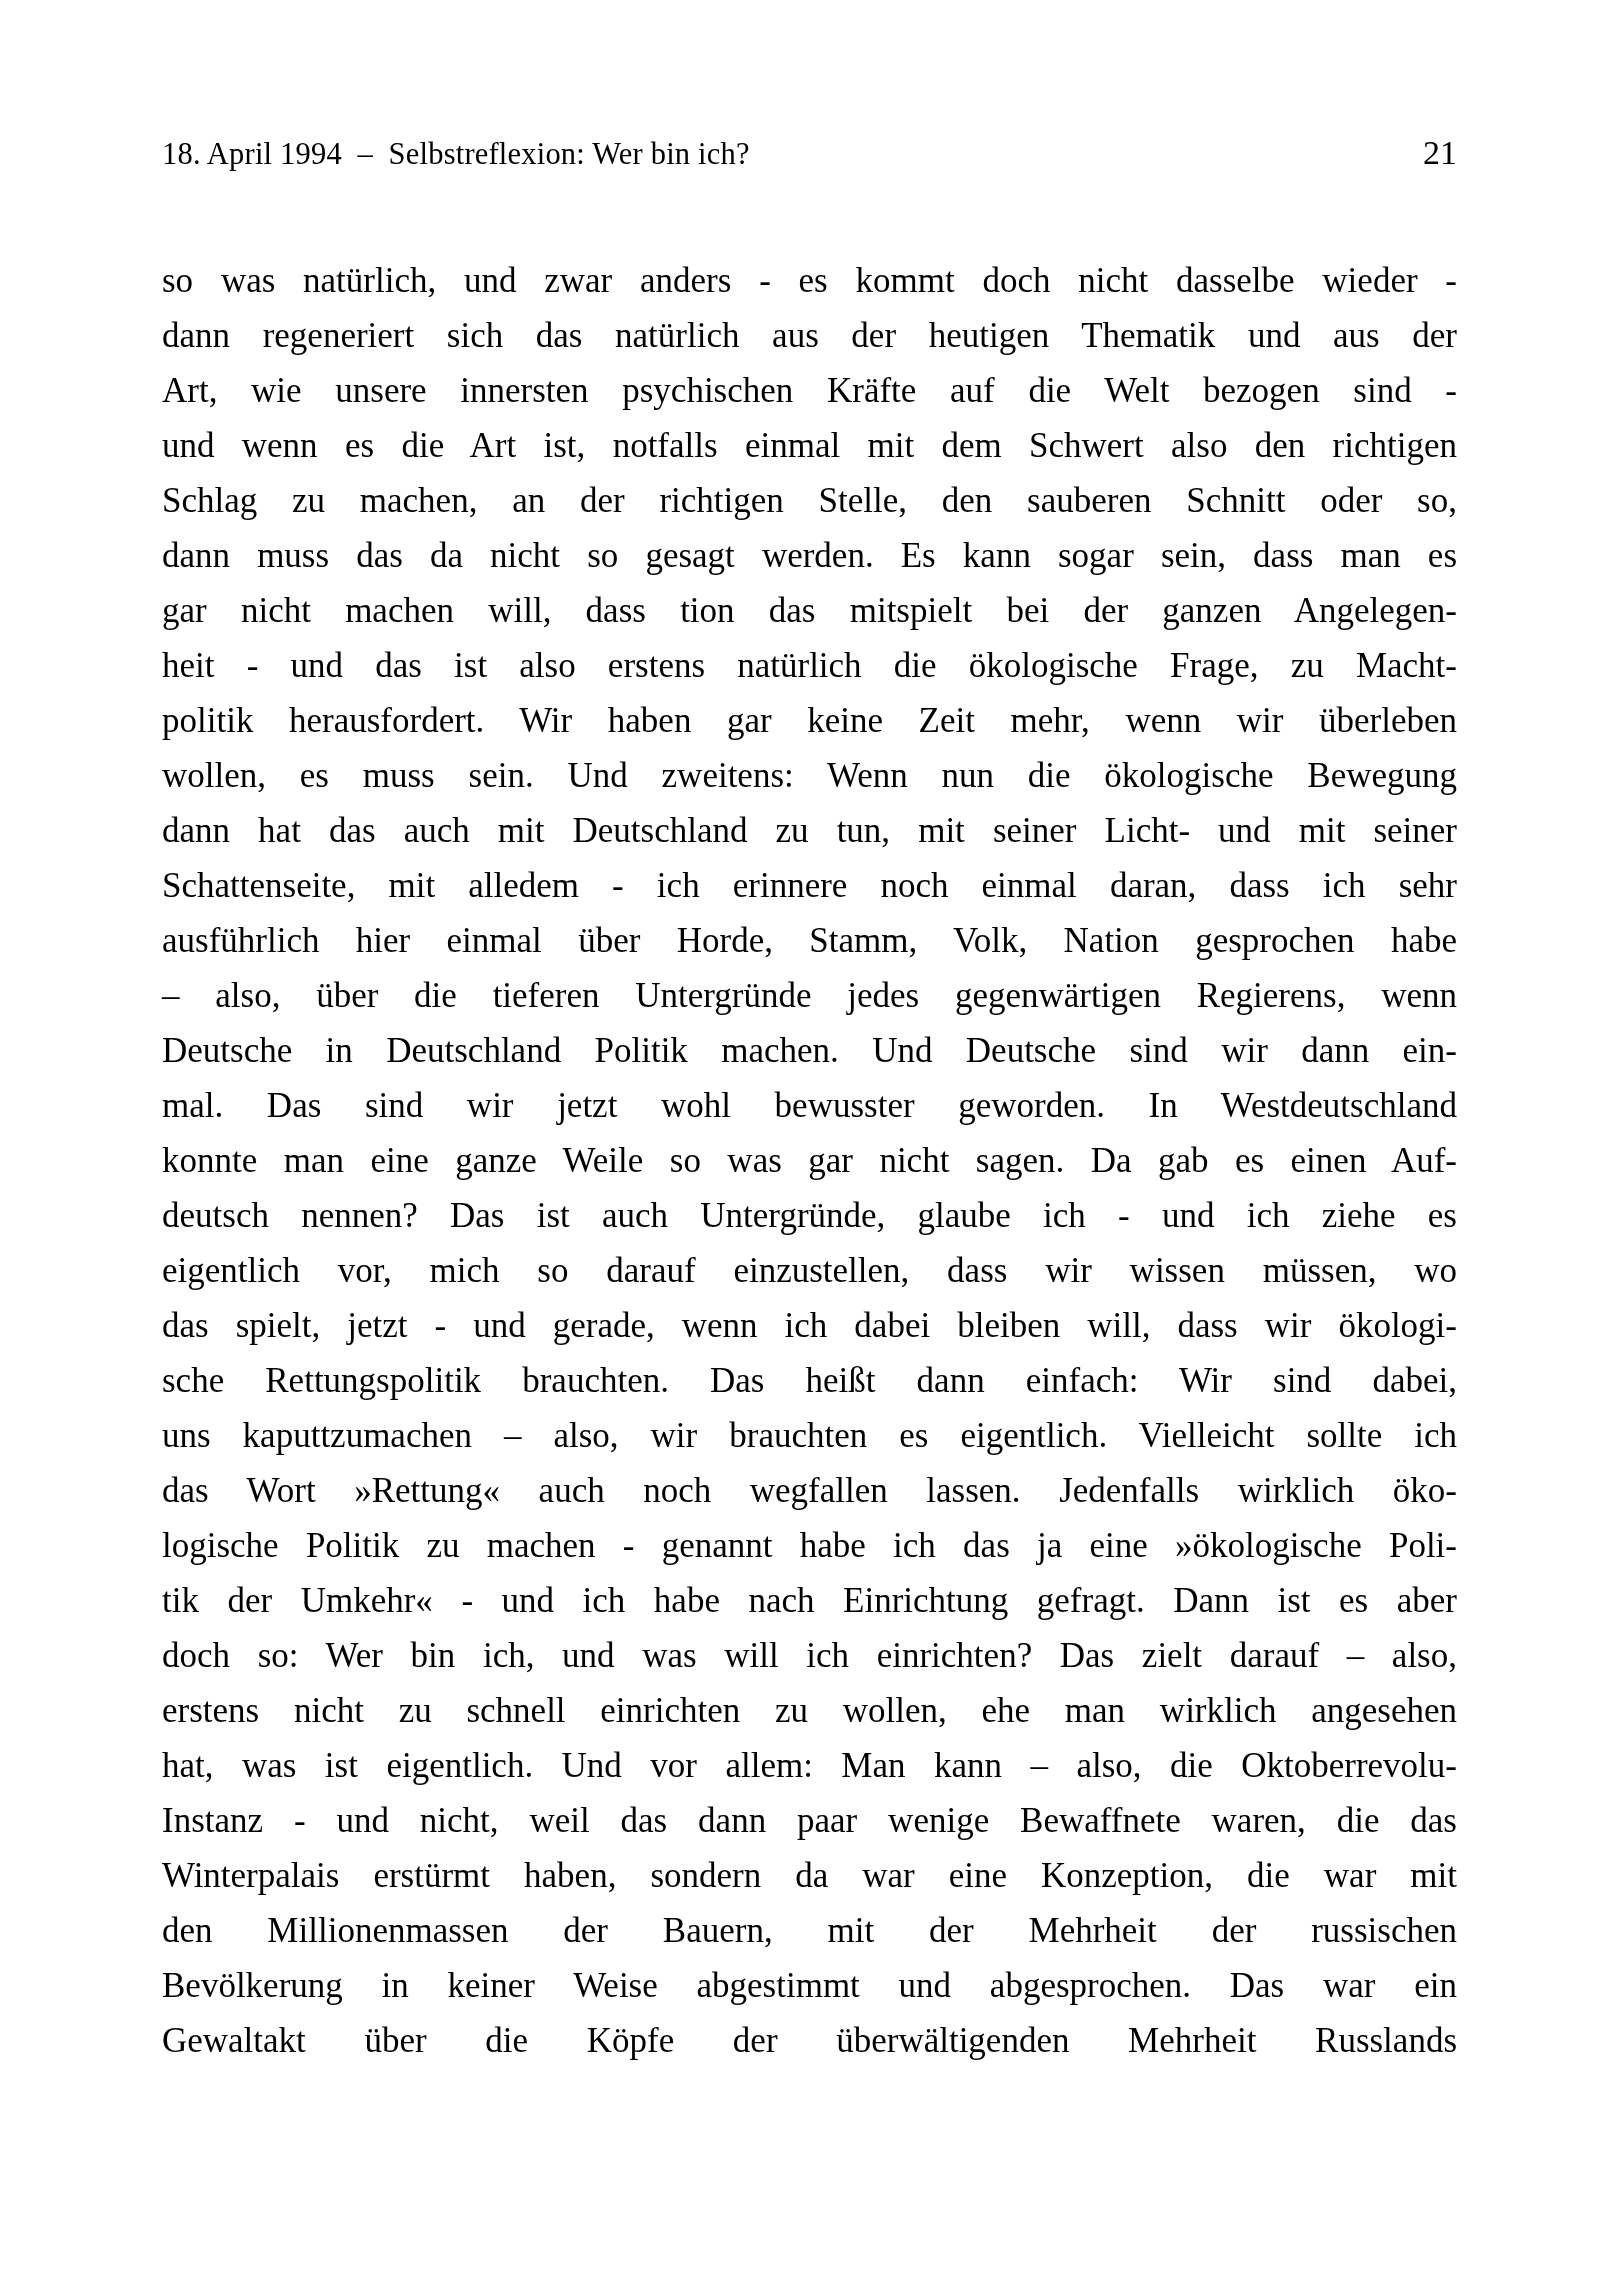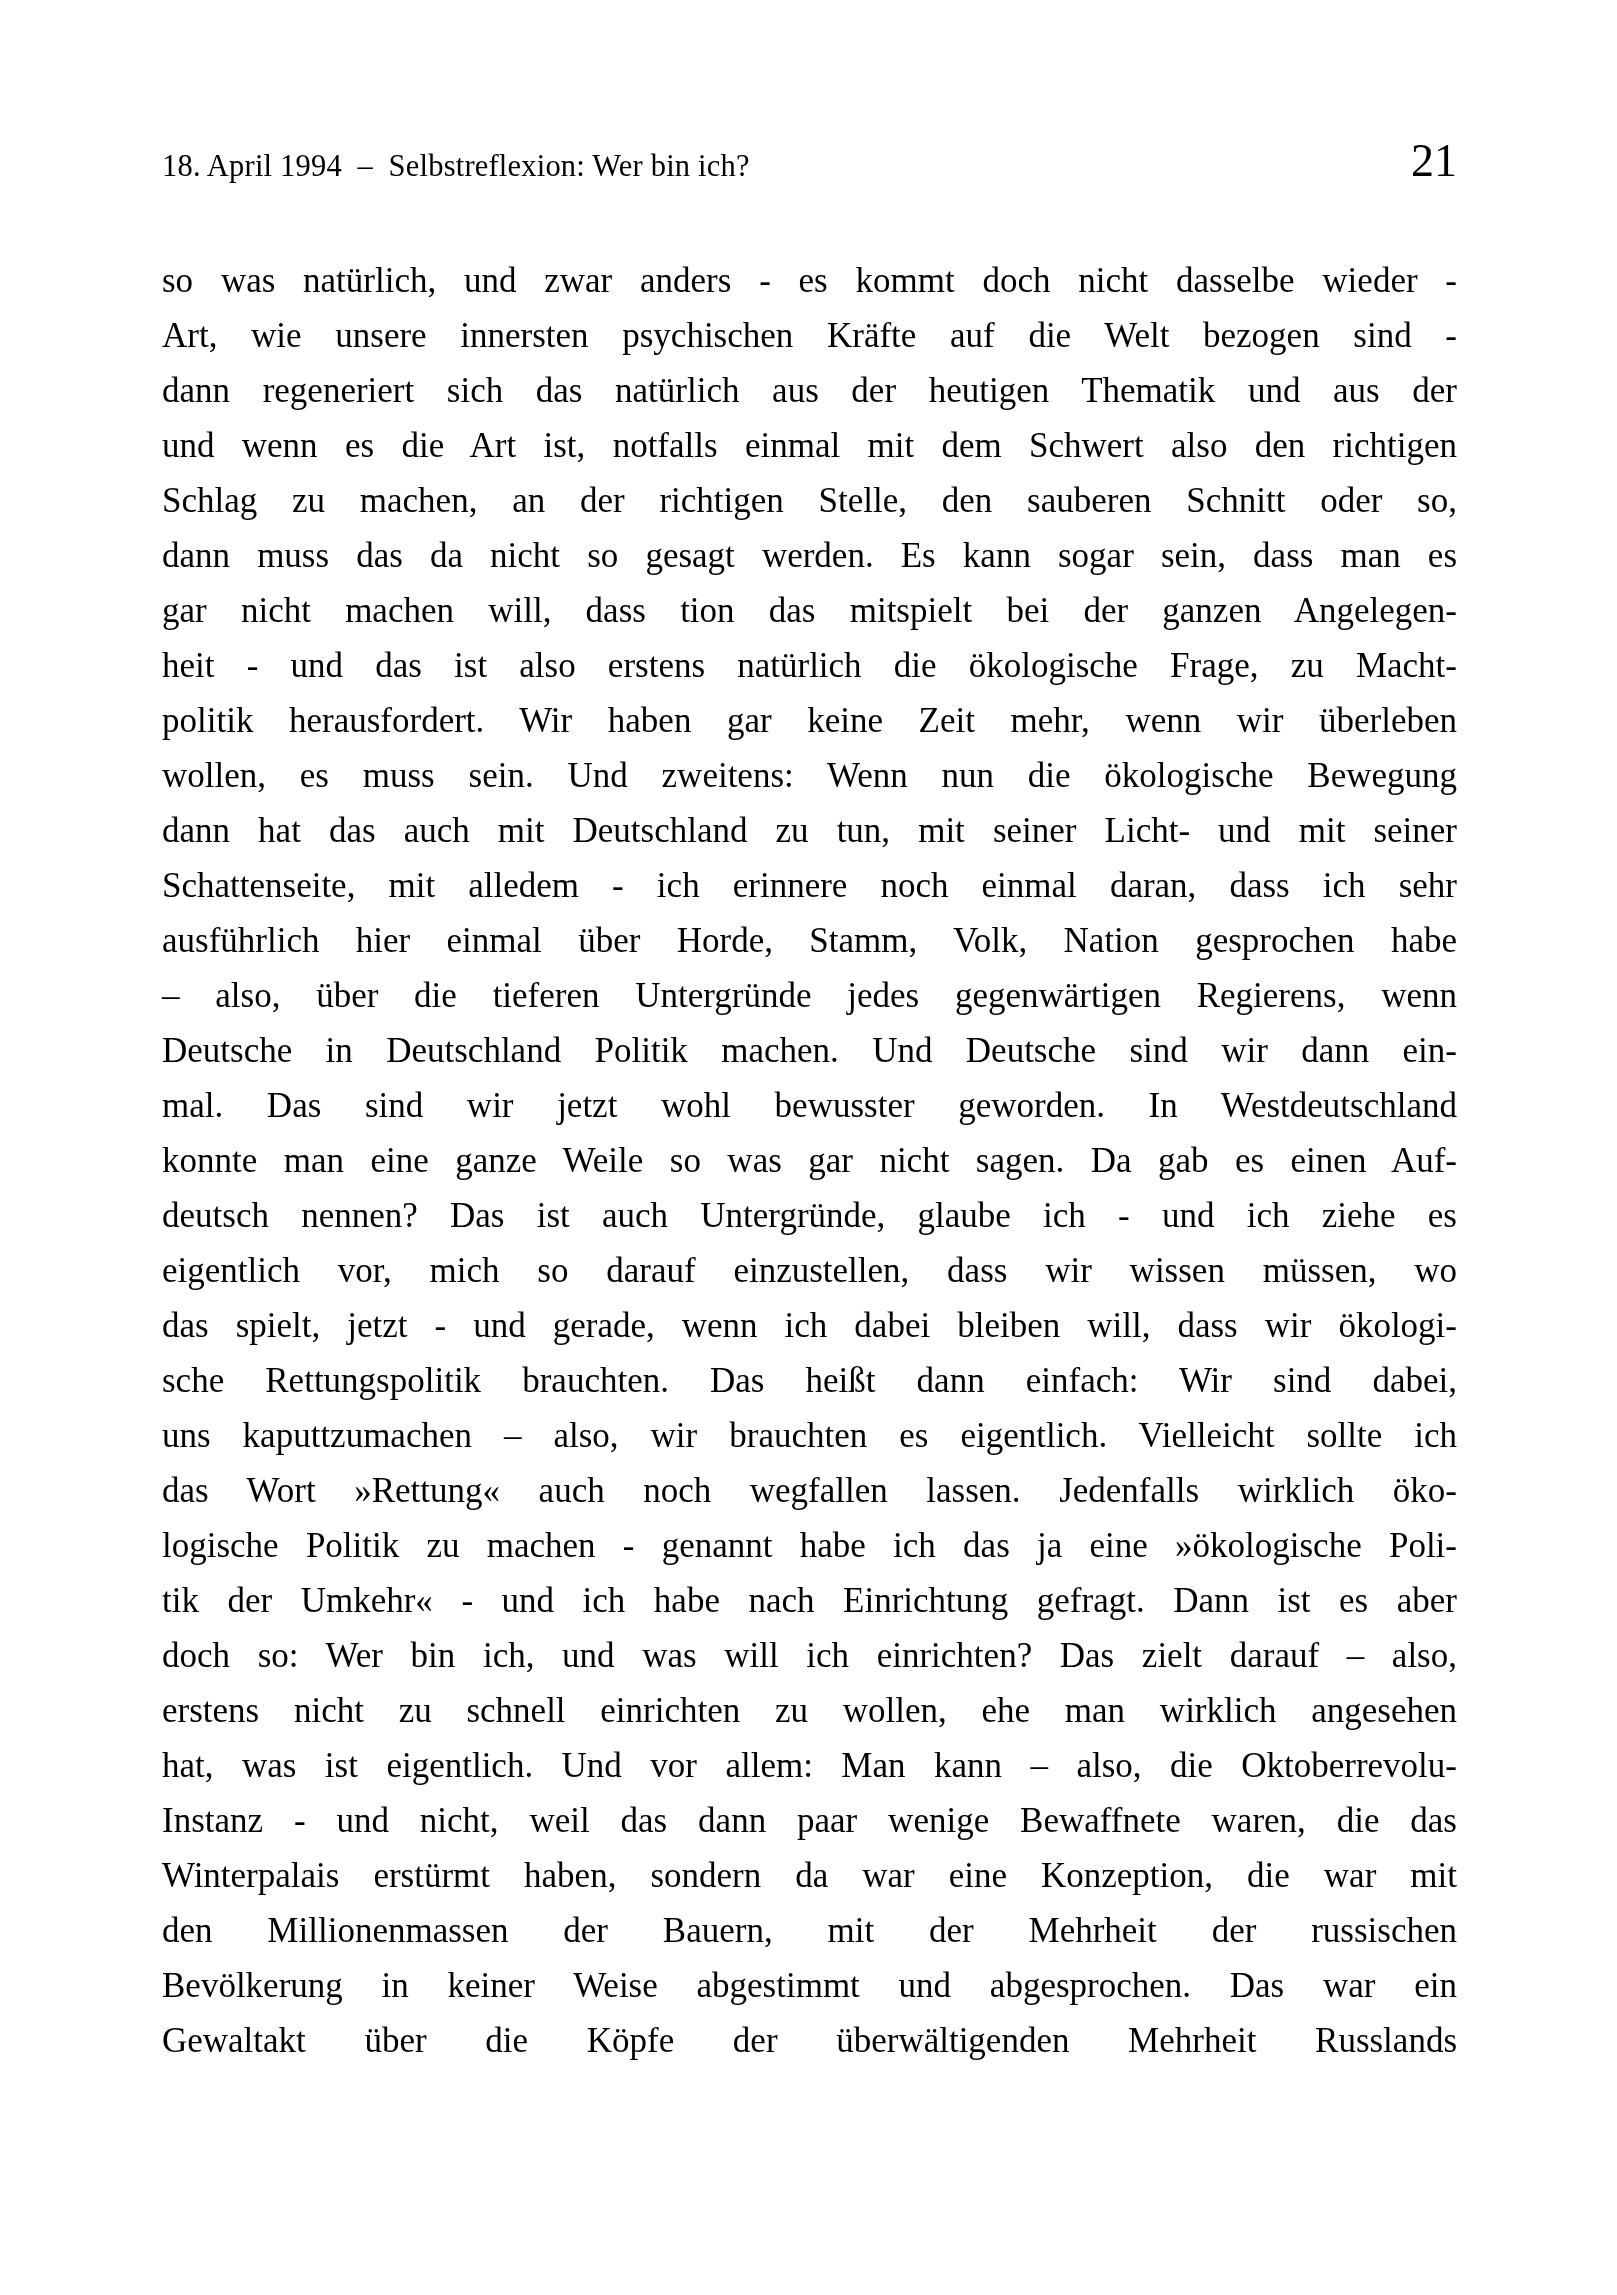--- a/index.html
+++ b/index.html
@@ -24,21 +24,21 @@
     display: flex;
     justify-content: space-between;
     align-items: baseline;
   }
   .running-head {
     font-size: 30.5px;
     letter-spacing: 0.2px;
     white-space: pre;
   }
   .page-number {
-    font-size: 46px;
+    font-size: 34px;
   }
   .body-text {
     position: absolute;
     left: 162px;
     width: 1295px;
     top: 253px;
   }
   .line {
     font-size: 35px;
     line-height: 55px;
@@ -50,22 +50,22 @@
 </head>
 <body>
 
 <div class="page">
   <div class="header">
     <span class="running-head">18. April 1994  –  Selbstreflexion: Wer bin ich?</span>
     <span class="page-number">21</span>
   </div>
   <div class="body-text">
       <div class="line">so was natürlich, und zwar anders - es kommt doch nicht dasselbe wieder -</div>
+      <div class="line">dann regeneriert sich das natürlich aus der heutigen Thematik und aus der</div>
       <div class="line">Art, wie unsere innersten psychischen Kräfte auf die Welt bezogen sind -</div>
-      <div class="line">dann regeneriert sich das natürlich aus der heutigen Thematik und aus der</div>
       <div class="line">und wenn es die Art ist, notfalls einmal mit dem Schwert also den richtigen</div>
       <div class="line">Schlag zu machen, an der richtigen Stelle, den sauberen Schnitt oder so,</div>
       <div class="line">dann muss das da nicht so gesagt werden. Es kann sogar sein, dass man es</div>
       <div class="line">gar nicht machen will, dass tion das mitspielt bei der ganzen Angelegen-</div>
       <div class="line">heit - und das ist also erstens natürlich die ökologische Frage, zu Macht-</div>
       <div class="line">politik herausfordert. Wir haben gar keine Zeit mehr, wenn wir überleben</div>
       <div class="line">wollen, es muss sein. Und zweitens: Wenn nun die ökologische Bewegung</div>
       <div class="line">dann hat das auch mit Deutschland zu tun, mit seiner Licht- und mit seiner</div>
       <div class="line">Schattenseite, mit alledem - ich erinnere noch einmal daran, dass ich sehr</div>
       <div class="line">ausführlich hier einmal über Horde, Stamm, Volk, Nation gesprochen habe</div>

